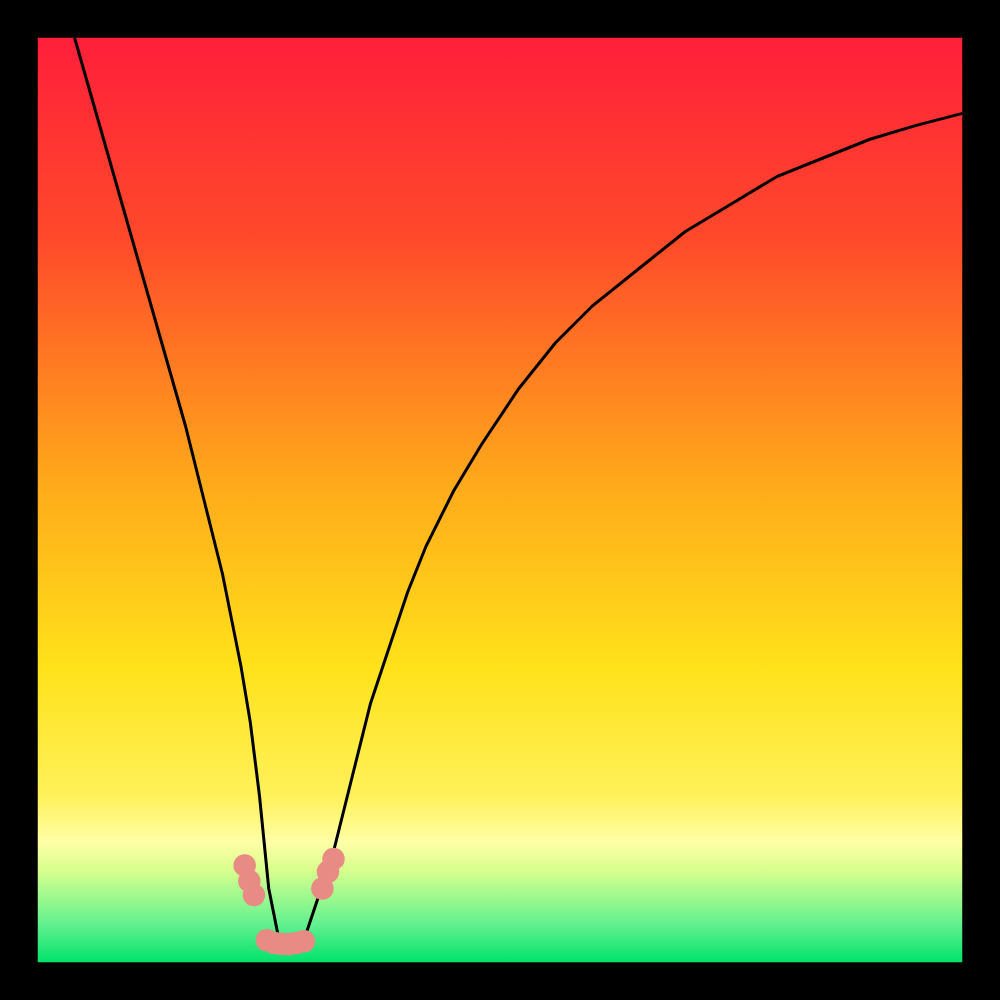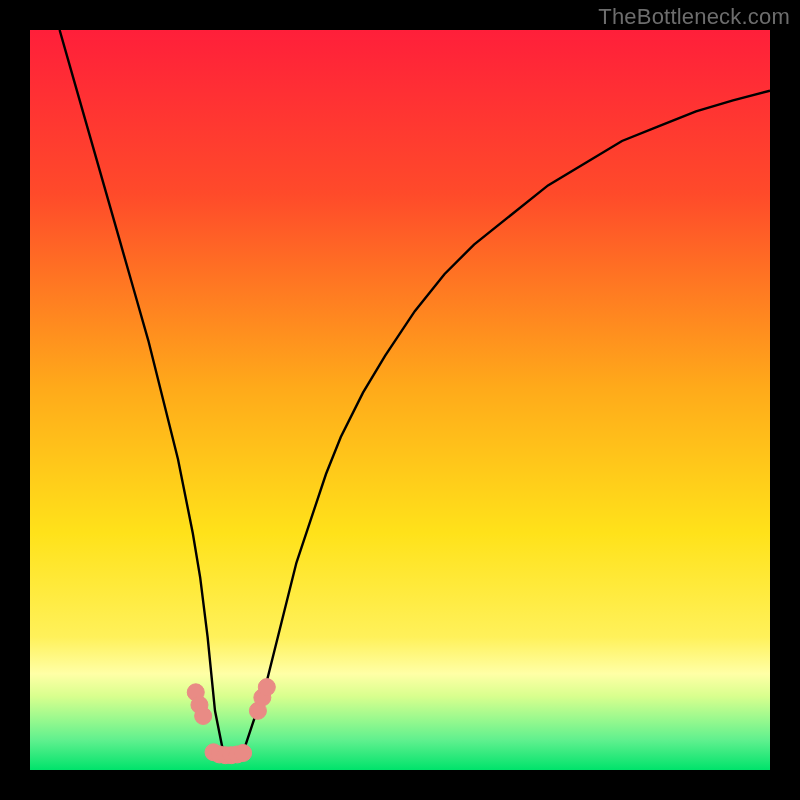--- a/index.html
+++ b/index.html
@@ -38,21 +38,20 @@
   .plot svg {
     display: block;
     width: 740px;
     height: 740px;
   }
 </style>
 </head>
 <body>
 
 <div class="frame">
-  <div class="watermark">TheBottleneck.com</div>
 
   <div class="plot">
     <svg viewBox="0 0 740 740">
       <defs>
         <linearGradient id="bg-grad" x1="0" y1="0" x2="0" y2="1">
         <stop offset="0%" stop-color="#ff1f3a"></stop>
             <stop offset="22%" stop-color="#ff4a2a"></stop>
             <stop offset="48%" stop-color="#ffa91a"></stop>
             <stop offset="68%" stop-color="#ffe21a"></stop>
             <stop offset="82%" stop-color="#fff15a"></stop>

